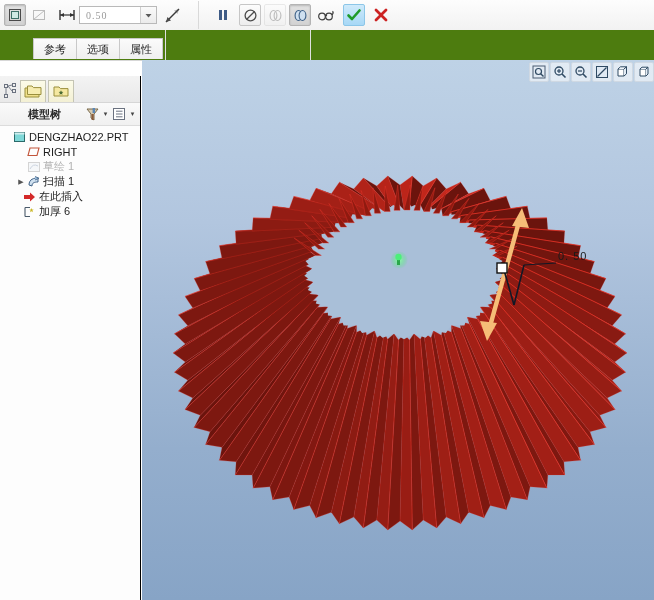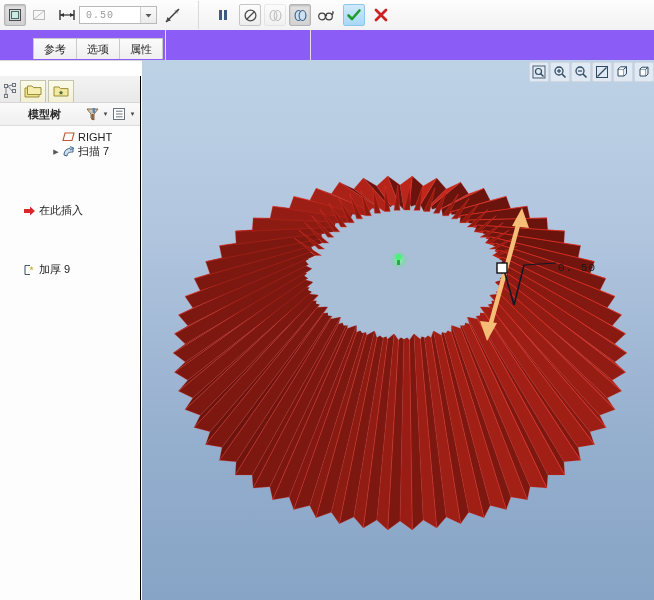--- a/index.html
+++ b/index.html
@@ -30,32 +30,32 @@
                 box-shadow:inset 0 1px 2px rgba(0,0,0,.18);}
   .tbtn.hot{border:1px solid #8cc6e8;background:linear-gradient(#cfeafb,#a7d8f6);}
   .tbtn.disabled{opacity:.35;}
 
   .numbox{
     width:78px;height:18px;border:1px solid #b9b9b9;background:#fff;
     display:flex;align-items:center;box-sizing:border-box;margin-left:2px;
   }
   .numbox .val{
     flex:1;padding-left:6px;font-size:10px;color:#9a9a9a;letter-spacing:1px;
-    font-family:Liberation Mono, monospace;
+    font-family:Liberation Serif, serif;
   }
   .numdrop{
     width:15px;height:16px;border-left:1px solid #cfcfcf;
     background:linear-gradient(#fafafa,#ebebeb);
     display:flex;align-items:center;justify-content:center;
   }
 
   
   .tabstrip{
     position:absolute;left:0;top:30px;width:654px;height:30px;
-    background:#8b5cf6;border-bottom:1px solid #d7d7d7;
+    background:#4d7c0f;border-bottom:1px solid #d7d7d7;
   }
   .tabs{position:absolute;left:33px;top:8px;display:flex;}
   .tab{
     height:21px;padding:0 10px;border:1px solid #c9c9c9;border-bottom:none;
     background:linear-gradient(#fbfbfb,#efefef);
     display:flex;align-items:center;justify-content:center;
     font-size:11px;color:#222;margin-right:-1px;box-sizing:border-box;
   }
   .tabsep{position:absolute;top:0;width:1px;height:30px;background:#e0e0e0;}
 
@@ -81,43 +81,43 @@
   .treehdr .ttl{font-size:11px;font-weight:bold;color:#2a2a2a;padding-left:3px;flex:1;}
   .hdr-ico{width:18px;height:18px;display:flex;align-items:center;justify-content:center;}
   .caret{width:9px;height:18px;display:flex;align-items:center;justify-content:center;
          font-size:7px;color:#444;}
 
   .treelist{padding-top:3px;}
   .trow{height:15px;display:flex;align-items:center;padding-left:2px;font-size:11px;color:#1d1d1d;white-space:nowrap;}
   .trow .exp{width:10px;height:15px;display:flex;align-items:center;justify-content:center;font-size:7px;color:#555;}
   .trow .ic{width:15px;height:15px;display:flex;align-items:center;justify-content:center;flex:0 0 15px;}
   .trow .lb{padding-left:2px;}
-  .trow.ind1{padding-left:8px;margin-left:43px;}
-  .trow.ind2{padding-left:12px;margin-top:44px;}
+  .trow.ind1{padding-left:16px;}
+  .trow.ind2{padding-left:12px;}
   .trow.dim .lb{color:#b3b3b3;}
   .trow.dim .ic{opacity:.35;}
 
   
   .gfx{
     position:absolute;left:142px;top:60px;width:512px;height:540px;
     background:linear-gradient(180deg,#bed2e6 0%,#b2c6df 30%,#94aecd 72%,#87a4c6 100%);
     overflow:hidden;
   }
   .viewbar{
     position:absolute;right:0;top:2px;display:flex;
   }
   .vbtn{
     width:20px;height:20px;margin-left:1px;border:1px solid #cfd8e2;
     background:rgba(255,255,255,.55);border-radius:2px;
     display:flex;align-items:center;justify-content:center;box-sizing:border-box;
   }
 
   .dimlabel{
-    position:absolute;left:416px;top:202px;font-size:11px;color:#1a1a1a;
-    letter-spacing:1px;font-family:Liberation Mono, monospace;
+    position:absolute;left:416px;top:190px;font-size:11px;color:#1a1a1a;
+    letter-spacing:1px;font-family:Liberation Sans, sans-serif;
   }
 </style>
 </head>
 <body>
 
 <div id="app">
 
   <div class="ribbon">
 
     <div class="grp">
@@ -263,65 +263,85 @@
           <line x1="4" y1="4.2" x2="10.5" y2="4.2" stroke="#6b7280" stroke-width="1"></line>
           <line x1="4" y1="7" x2="10.5" y2="7" stroke="#6b7280" stroke-width="1"></line>
           <line x1="4" y1="9.8" x2="10.5" y2="9.8" stroke="#6b7280" stroke-width="1"></line>
         </svg>
       </div>
       <div class="caret">▾</div>
     </div>
 
     <div class="treelist">
 
+      <div class="trow">
+        <span class="exp"></span>
+        <span class="ic">
+          <svg width="12" height="12" viewBox="0 0 12 12">
+            <rect x="0.5" y="1.5" width="10" height="9" fill="#7fd8d8" stroke="#2b6a6a" stroke-width="1"></rect>
+            <rect x="0.5" y="1.5" width="10" height="2" fill="#cfeeee" stroke="none"></rect>
+          </svg>
+        </span>
+        <span class="lb">DENGZHAO22.PRT</span>
+      </div>
 
       <div class="trow ind1">
         <span class="exp"></span>
         <span class="ic">
           <svg width="13" height="12" viewBox="0 0 13 12">
             <polygon points="3,2 12,2 10,9.5 1,9.5" fill="none" stroke="#c2553a" stroke-width="1.1"></polygon>
           </svg>
         </span>
         <span class="lb">RIGHT</span>
       </div>
 
 
 
 
+      <div class="trow ind1 dim">
+        <span class="exp"></span>
+        <span class="ic">
+          <svg width="12" height="12" viewBox="0 0 12 12">
+            <rect x="0.5" y="1.5" width="11" height="9" fill="#e9eef4" stroke="#8a8a8a" stroke-width="1"></rect>
+            <path d="M2 8 Q5 2 10 5" fill="none" stroke="#6f86a8" stroke-width="1"></path>
+          </svg>
+        </span>
+        <span class="lb">草绘 1</span>
+      </div>
 
       <div class="trow ind1">
         <span class="exp">▶</span>
         <span class="ic">
           <svg width="13" height="13" viewBox="0 0 13 13">
             <path d="M2 10 C2 4, 7 3, 11 3 L11 7 C7 7, 5 8, 5 11 Z" fill="#cfe0ef" stroke="#3f6186" stroke-width="1"></path>
             <path d="M8 1.5 L12 3.2 L8 5" fill="#9fc0dc" stroke="#3f6186" stroke-width="0.8"></path>
           </svg>
         </span>
-        <span class="lb">扫描 7</span>
+        <span class="lb">扫描 1</span>
       </div>
 
       <div class="trow ind2">
         <span class="exp"></span>
         <span class="ic">
           <svg width="13" height="12" viewBox="0 0 13 12">
             <polygon points="1,4 7,4 7,1.5 12,6 7,10.5 7,8 1,8" fill="#d42a2a"></polygon>
           </svg>
         </span>
         <span class="lb">在此插入</span>
       </div>
 
       <div class="trow ind2">
         <span class="exp"></span>
         <span class="ic">
           <svg width="14" height="12" viewBox="0 0 14 12">
             <path d="M2 1.5 L7 1.5 M2 1.5 L2 10.5 M2 10.5 L7 10.5" fill="none" stroke="#4a5a6a" stroke-width="1.1"></path>
             <path d="M8.5 2 l.6 1.5 1.6.1-1.2 1 .4 1.6-1.4-.9-1.4.9.4-1.6-1.2-1 1.6-.1z" fill="#cbb82a"></path>
           </svg>
         </span>
-        <span class="lb">加厚 9</span>
+        <span class="lb">加厚 6</span>
       </div>
 
     </div>
   </div>
 
   <div class="gfx">
 
     <svg width="512" height="540" viewBox="0 0 512 540" style="position:absolute;left:0;top:0;">
       <defs>
         <linearGradient id="pleatA" x1="0" y1="0" x2="0" y2="1">

